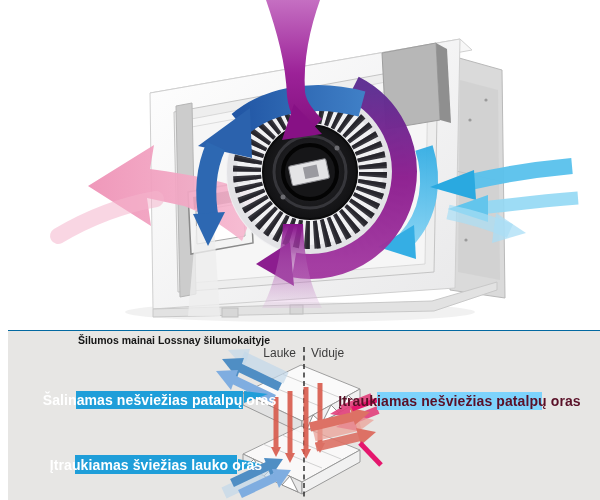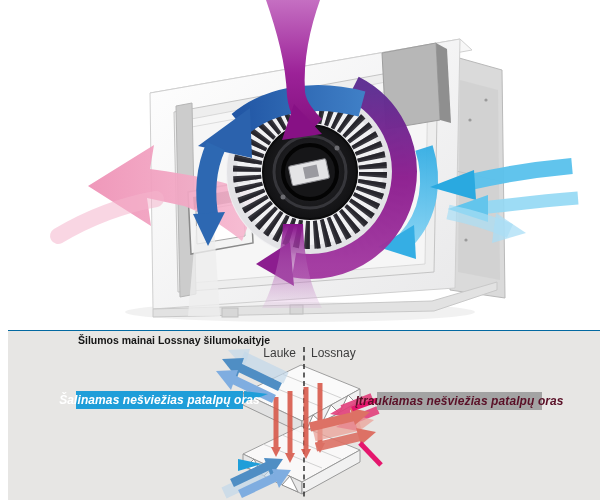--- a/index.html
+++ b/index.html
@@ -5,23 +5,23 @@
   html,body{margin:0;padding:0;}
   body{width:600px;height:500px;font-family:"Liberation Sans",sans-serif;background:#ffffff;}
   .stage{position:relative;width:600px;height:500px;overflow:hidden;}
   .photo{position:absolute;left:0;top:0;width:600px;height:330px;background:#ffffff;}
   .diagram{position:absolute;left:8px;top:330px;width:600px;height:206px;background:#e7e6e4;border-top:1px solid #0369a1;box-sizing:border-box;}
   .diagram svg{position:absolute;left:0;top:0;}
   .dtitle{position:absolute;left:70px;top:3px;font-size:10.5px;font-weight:bold;color:#161616;white-space:nowrap;}
   .zone{position:absolute;top:15px;font-size:12px;color:#3c3c3c;white-space:nowrap;}
   .zl{left:246px;width:42px;text-align:right;}
   .zr{left:303px;}
-  .lbl{position:absolute;display:flex;align-items:center;justify-content:center;white-space:nowrap;font-weight:bold;font-size:12px;letter-spacing:0.1px;font-style:italic;}
+  .lbl{position:absolute;display:flex;align-items:center;justify-content:center;white-space:nowrap;font-weight:bold;font-size:14px;letter-spacing:0.1px;}
   .lbl.blue{background:#1f9ed9;color:#ffffff;}
-  .lbl.pink{background:#a3a3a3;color:#5a1027;text-align:right;}
+  .lbl.pink{background:#7dd3fc;color:#5a1027;text-align:right;}
 </style>
 </head>
 <body>
 
 <div class="stage">
 
   <div class="photo">
     <svg width="600" height="330" viewBox="0 0 600 330">
       <defs>
         <linearGradient id="gBody" x1="0" y1="0" x2="1" y2="1">
@@ -221,18 +221,19 @@
       </g>
 
       <polygon points="236,60 260,63 236,72" fill="#1f9ed9"></polygon>
       <polygon points="230,128 254,133 230,140" fill="#1f9ed9"></polygon>
       <path d="M344,78 L369,69" stroke="#e5176d" stroke-width="5"></path>
       <path d="M352,112 L373,134" stroke="#e5176d" stroke-width="5"></path>
     </svg>
 
     <div class="dtitle">Šilumos mainai Lossnay šilumokaityje</div>
     <div class="zone zl">Lauke</div>
-    <div class="zone zr">Lossnay</div>
+    <div class="zone zr">Viduje</div>
 
     <div class="lbl blue" style="left:68px;top:60px;width:167px;height:18px">Šalinamas nešviežias patalpų oras</div>
+    <div class="lbl blue" style="left:67px;top:124px;width:162px;height:19px">Įtraukiamas šviežias lauko oras</div>
     <div class="lbl pink" style="left:369px;top:61px;width:165px;height:18px">Įtraukiamas nešviežias patalpų oras</div>
   </div>
 </div>
 
 </body></html>

